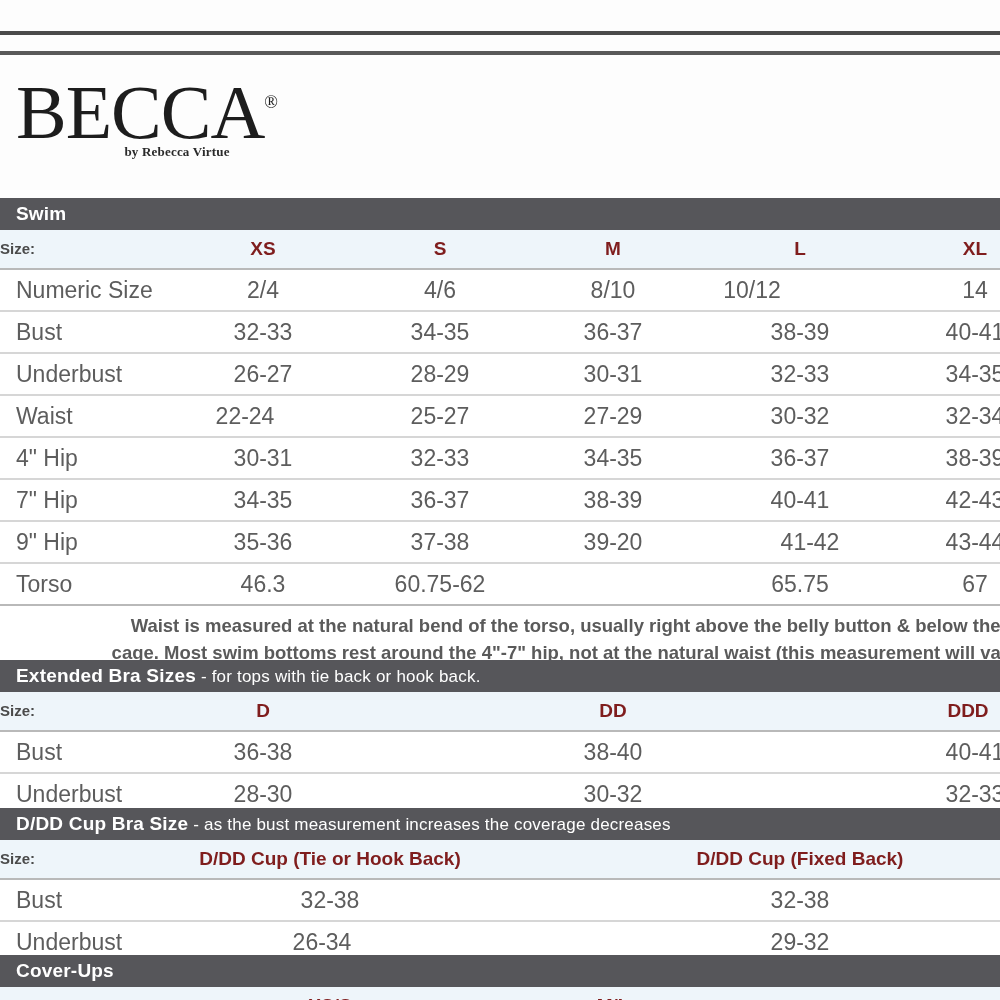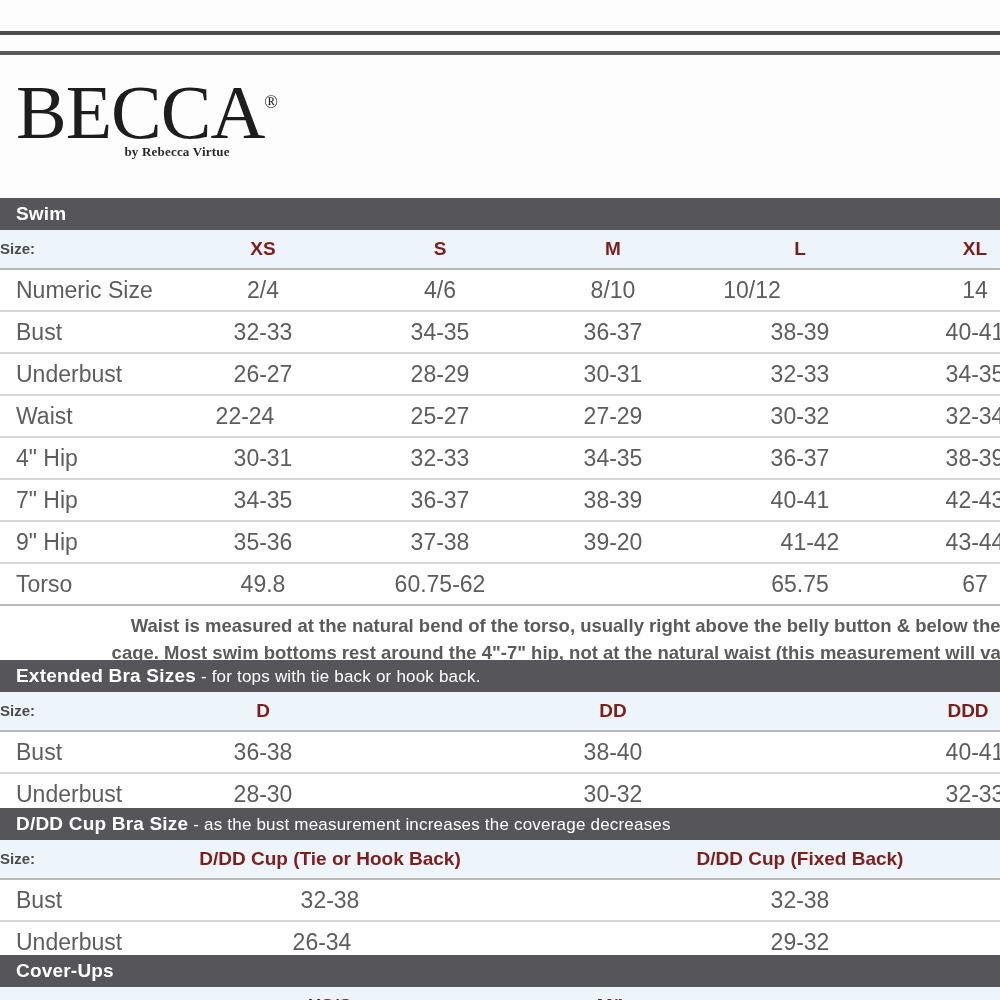--- a/index.html
+++ b/index.html
@@ -263,21 +263,21 @@
     <div class="row">
       <span class="lbl">9" Hip</span>
       <span class="cell" style="left:263px;">35-36</span>
       <span class="cell" style="left:440px;">37-38</span>
       <span class="cell" style="left:613px;">39-20</span>
       <span class="cell" style="left:800px;margin-left:10px;">41-42</span>
       <span class="cell" style="left:975px;">43-44</span>
     </div>
     <div class="row last">
       <span class="lbl">Torso</span>
-      <span class="cell" style="left:263px;">49.8</span>
+      <span class="cell" style="left:263px;">46.3</span>
       <span class="cell" style="left:440px;">60.75-62</span>
       <span class="cell" style="left:800px;">65.75</span>
       <span class="cell" style="left:975px;text-align:right;">67</span>
     </div>
 
     <div class="note">
       <p class="l1">Waist is measured at the natural bend of the torso, usually right above the belly button &amp; below the rib</p>
       <p class="l2">cage. Most swim bottoms rest around the 4"-7" hip, not at the natural waist (this measurement will vary</p>
       <p class="l3">depending on the torso length. A 4", 7" and 9" hip is measured 4", 7" and 9" below the waist.</p>
     </div>

